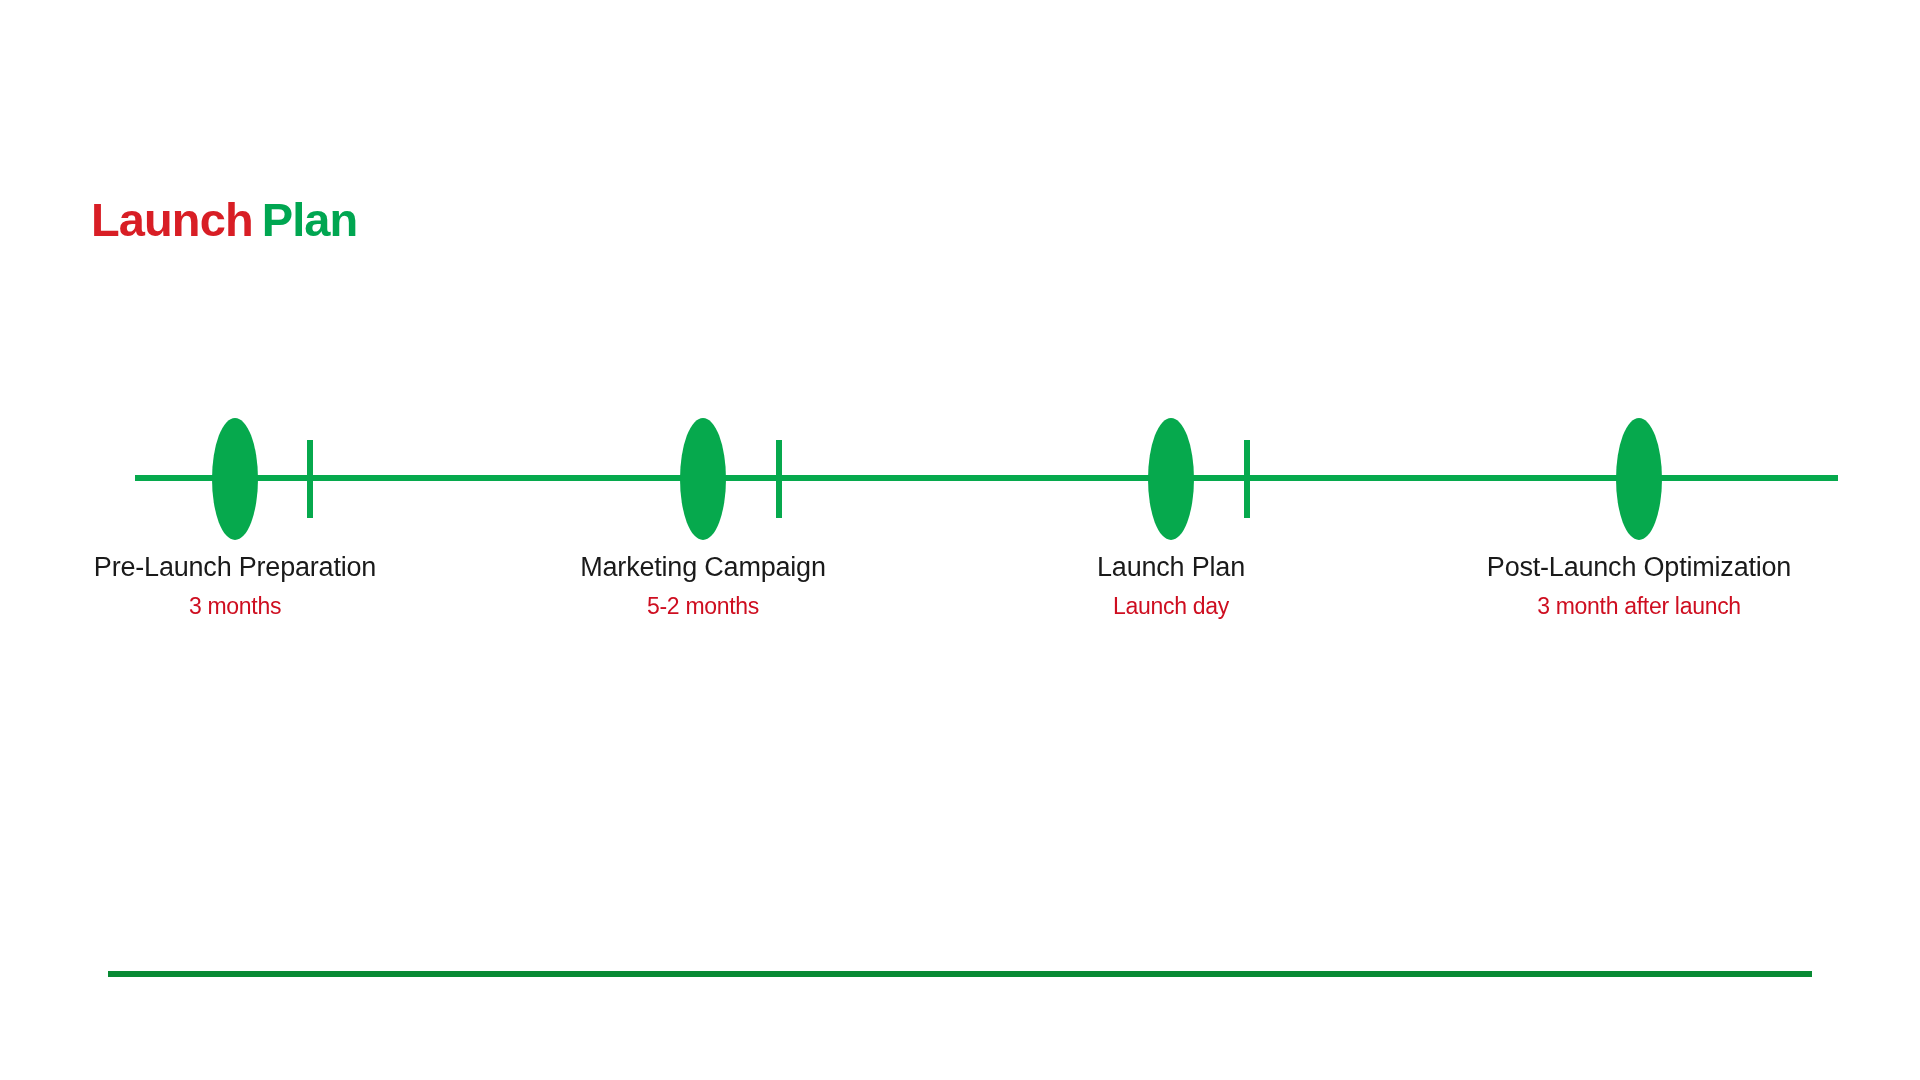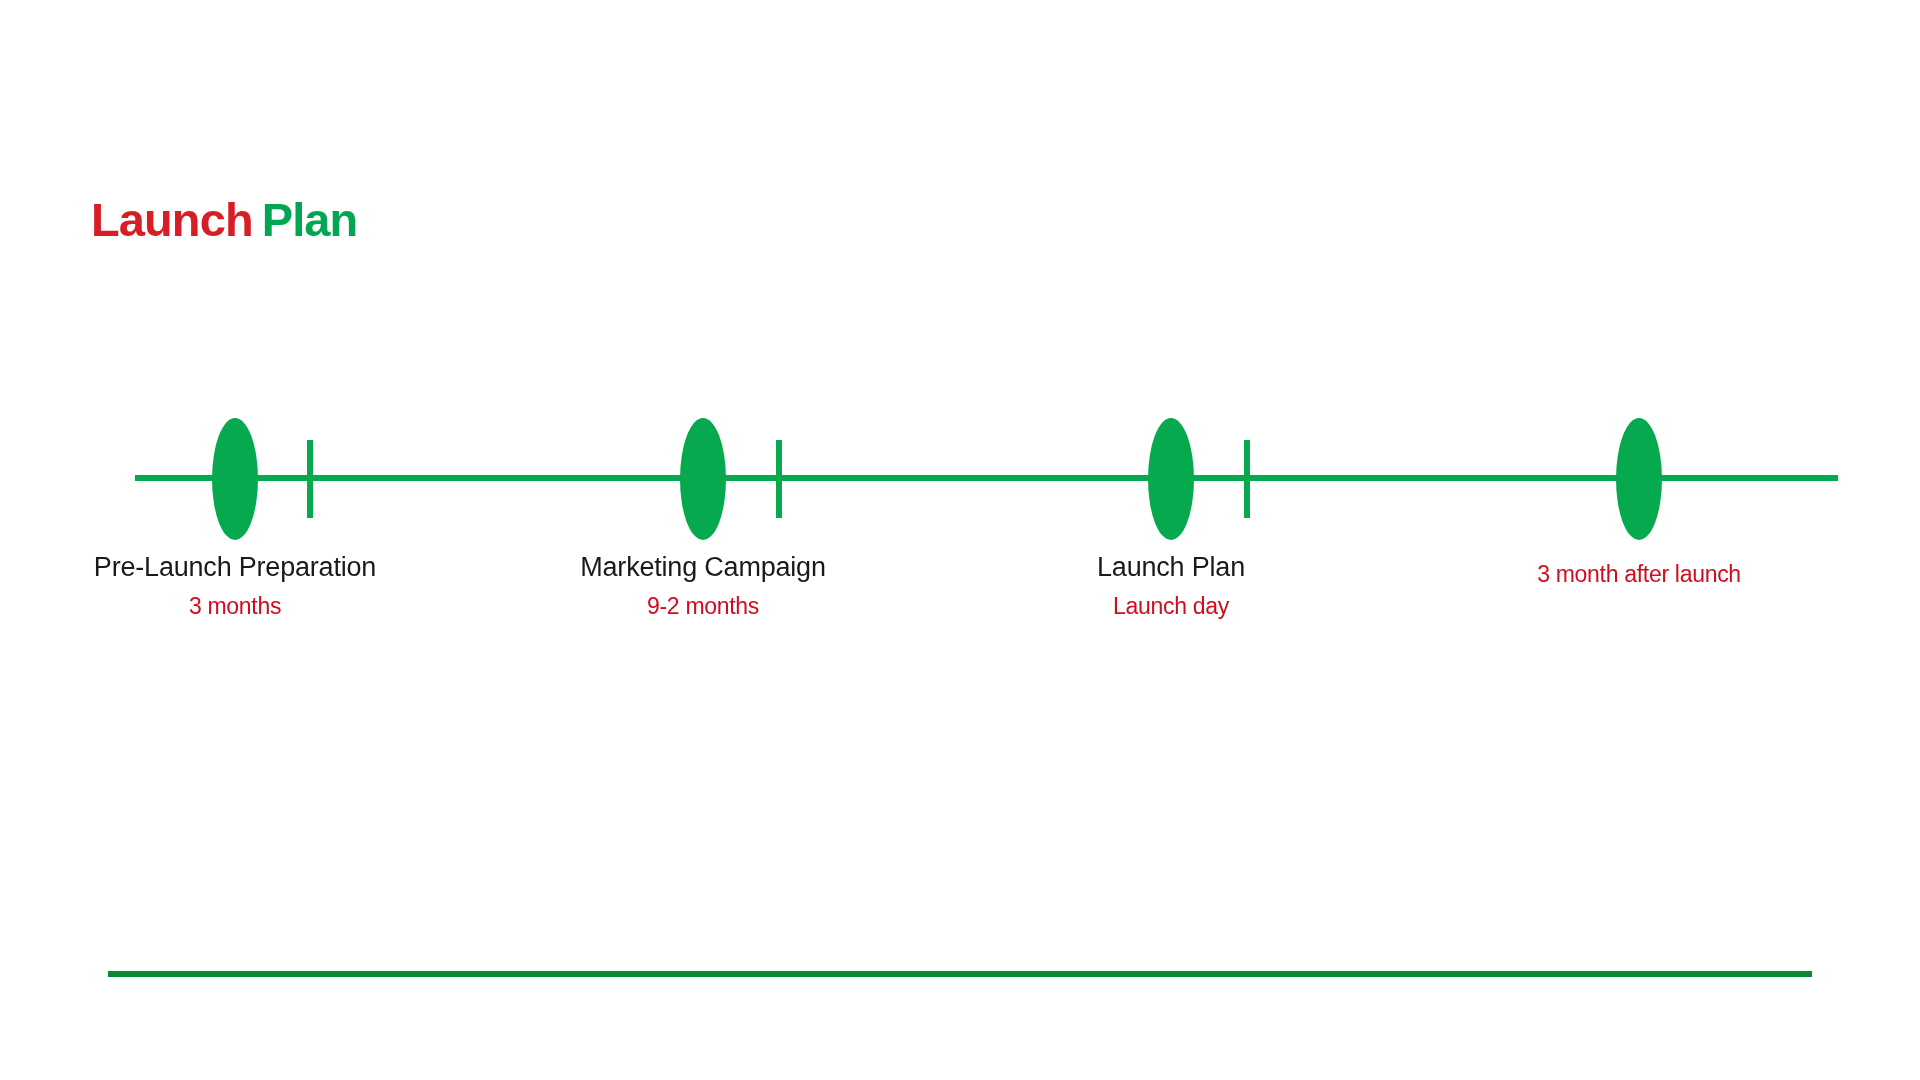--- a/index.html
+++ b/index.html
@@ -118,29 +118,30 @@
       <div class="milestone-tick" style="left: 310px;"></div>
       <div class="milestone-marker" style="left: 235px;"></div>
       <div class="milestone-label" style="left: 235px;">
         <span class="m-name">Pre-Launch Preparation</span>
         <span class="m-duration">3 months</span>
       </div>
       <div class="milestone-tick" style="left: 779px;"></div>
       <div class="milestone-marker" style="left: 703px;"></div>
       <div class="milestone-label" style="left: 703px; text-align: center;">
         <span class="m-name">Marketing Campaign</span>
-        <span class="m-duration">9-2 months</span>
+        <span class="m-duration">5-2 months</span>
       </div>
       <div class="milestone-tick" style="left: 1247px;"></div>
       <div class="milestone-marker" style="left: 1171px;"></div>
       <div class="milestone-label" style="left: 1171px;">
         <span class="m-name">Launch Plan</span>
         <span class="m-duration">Launch day</span>
       </div>
       <div class="milestone-marker" style="left: 1639px;"></div>
       <div class="milestone-label" style="left: 1639px;">
+        <span class="m-name">Post-Launch Optimization</span>
         <span class="m-duration">3 month after launch</span>
       </div>
     </div>
 
   <div id="footer-rule"></div>
 
 </div>
 
 </body></html>

